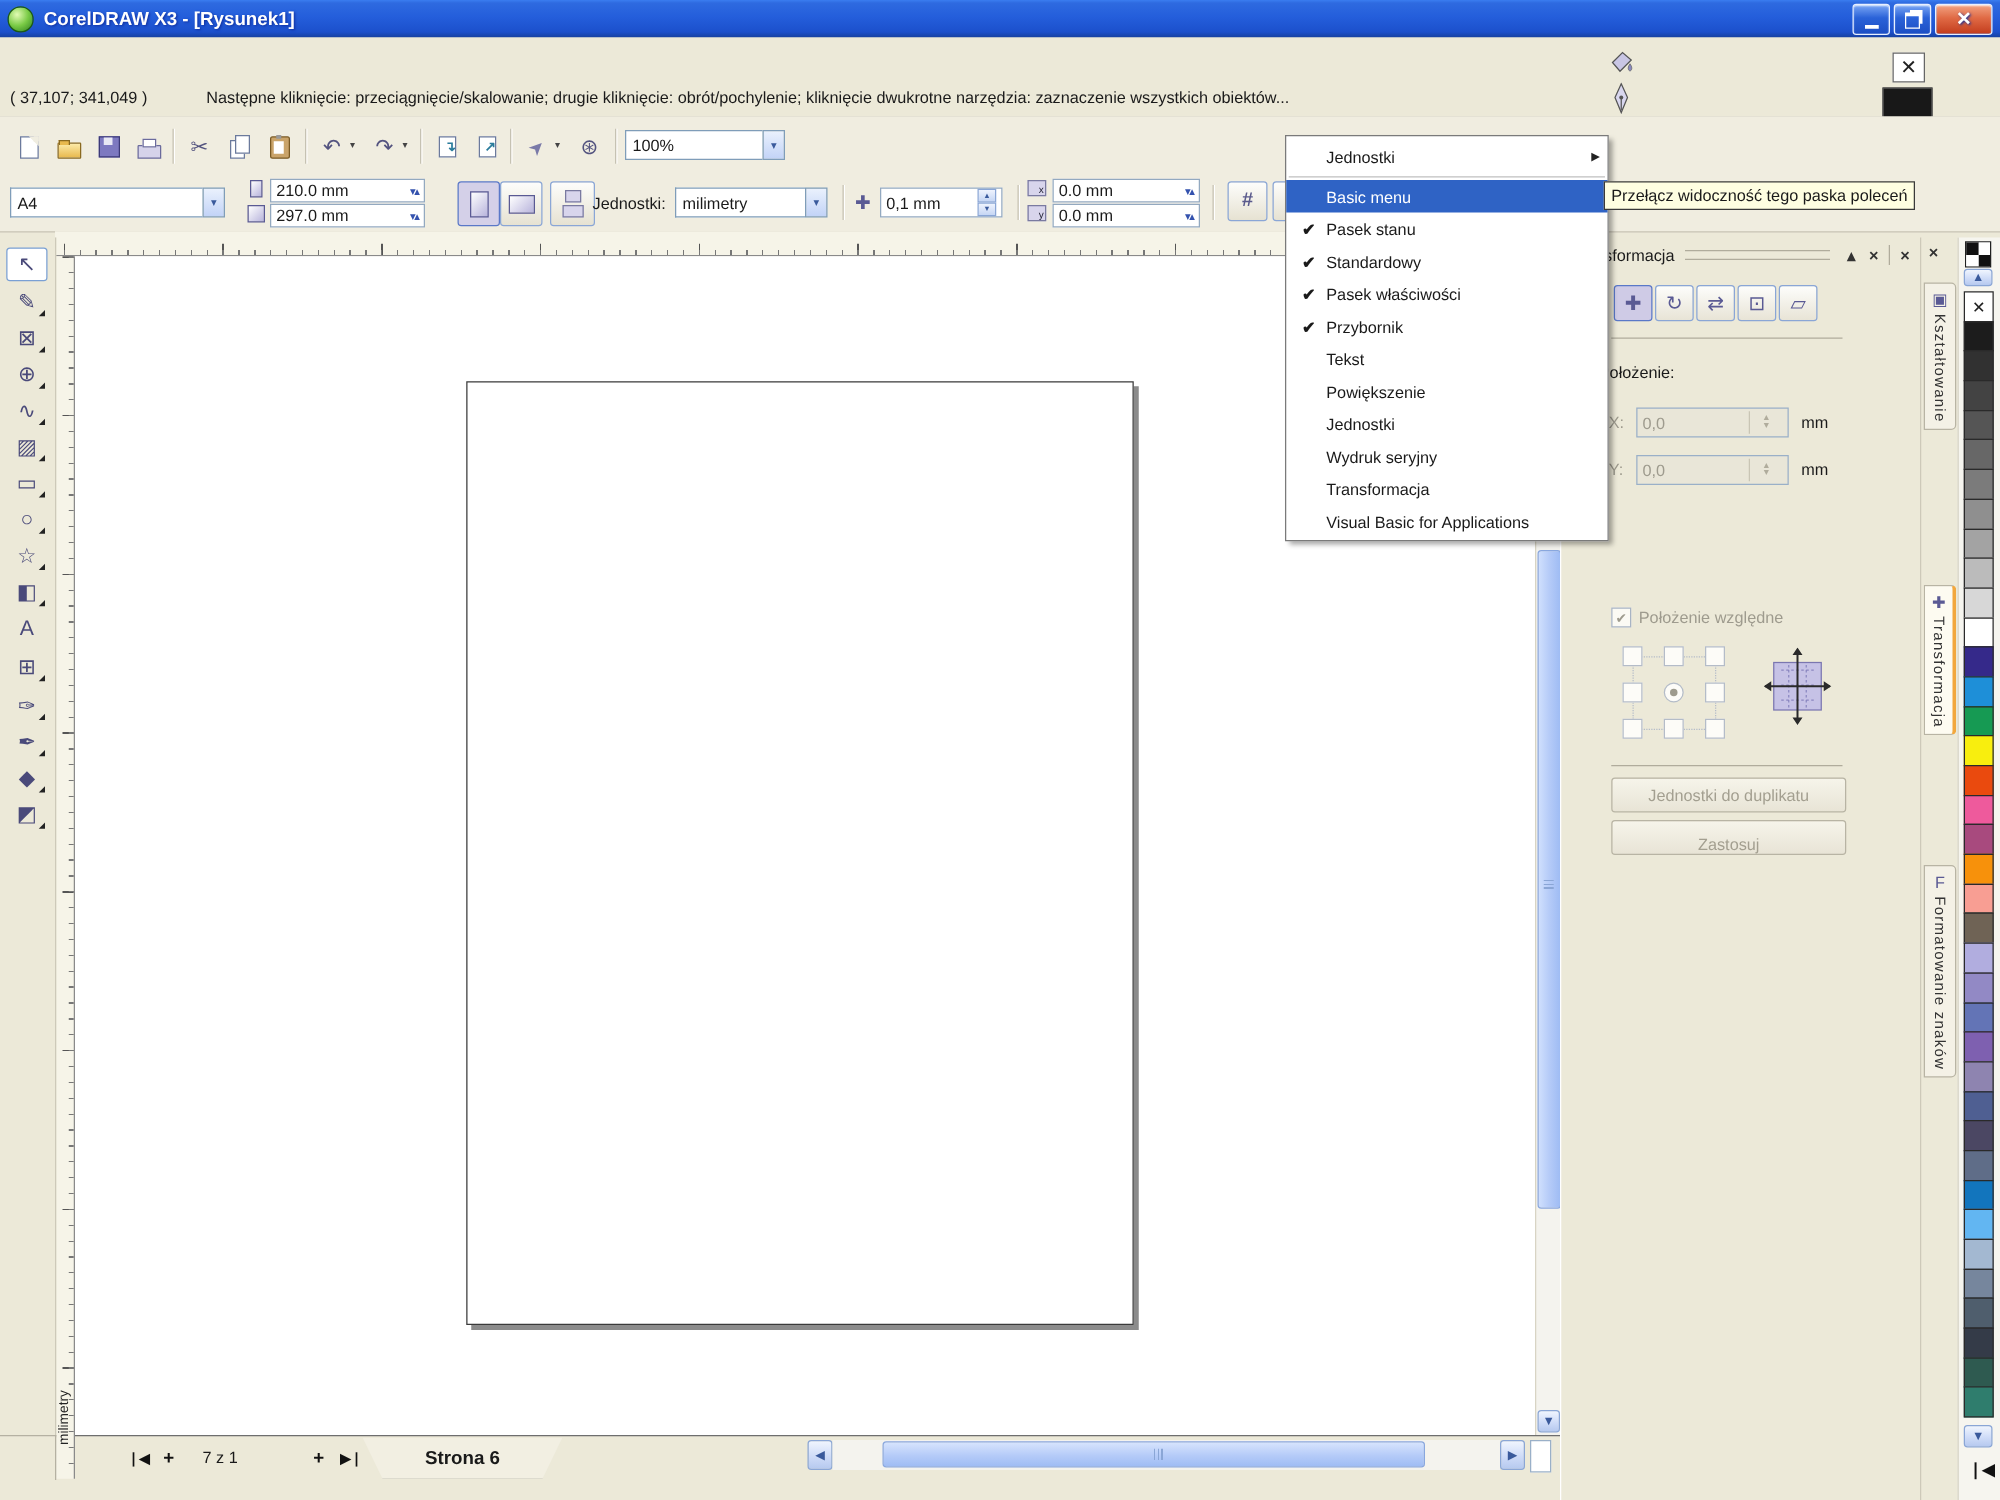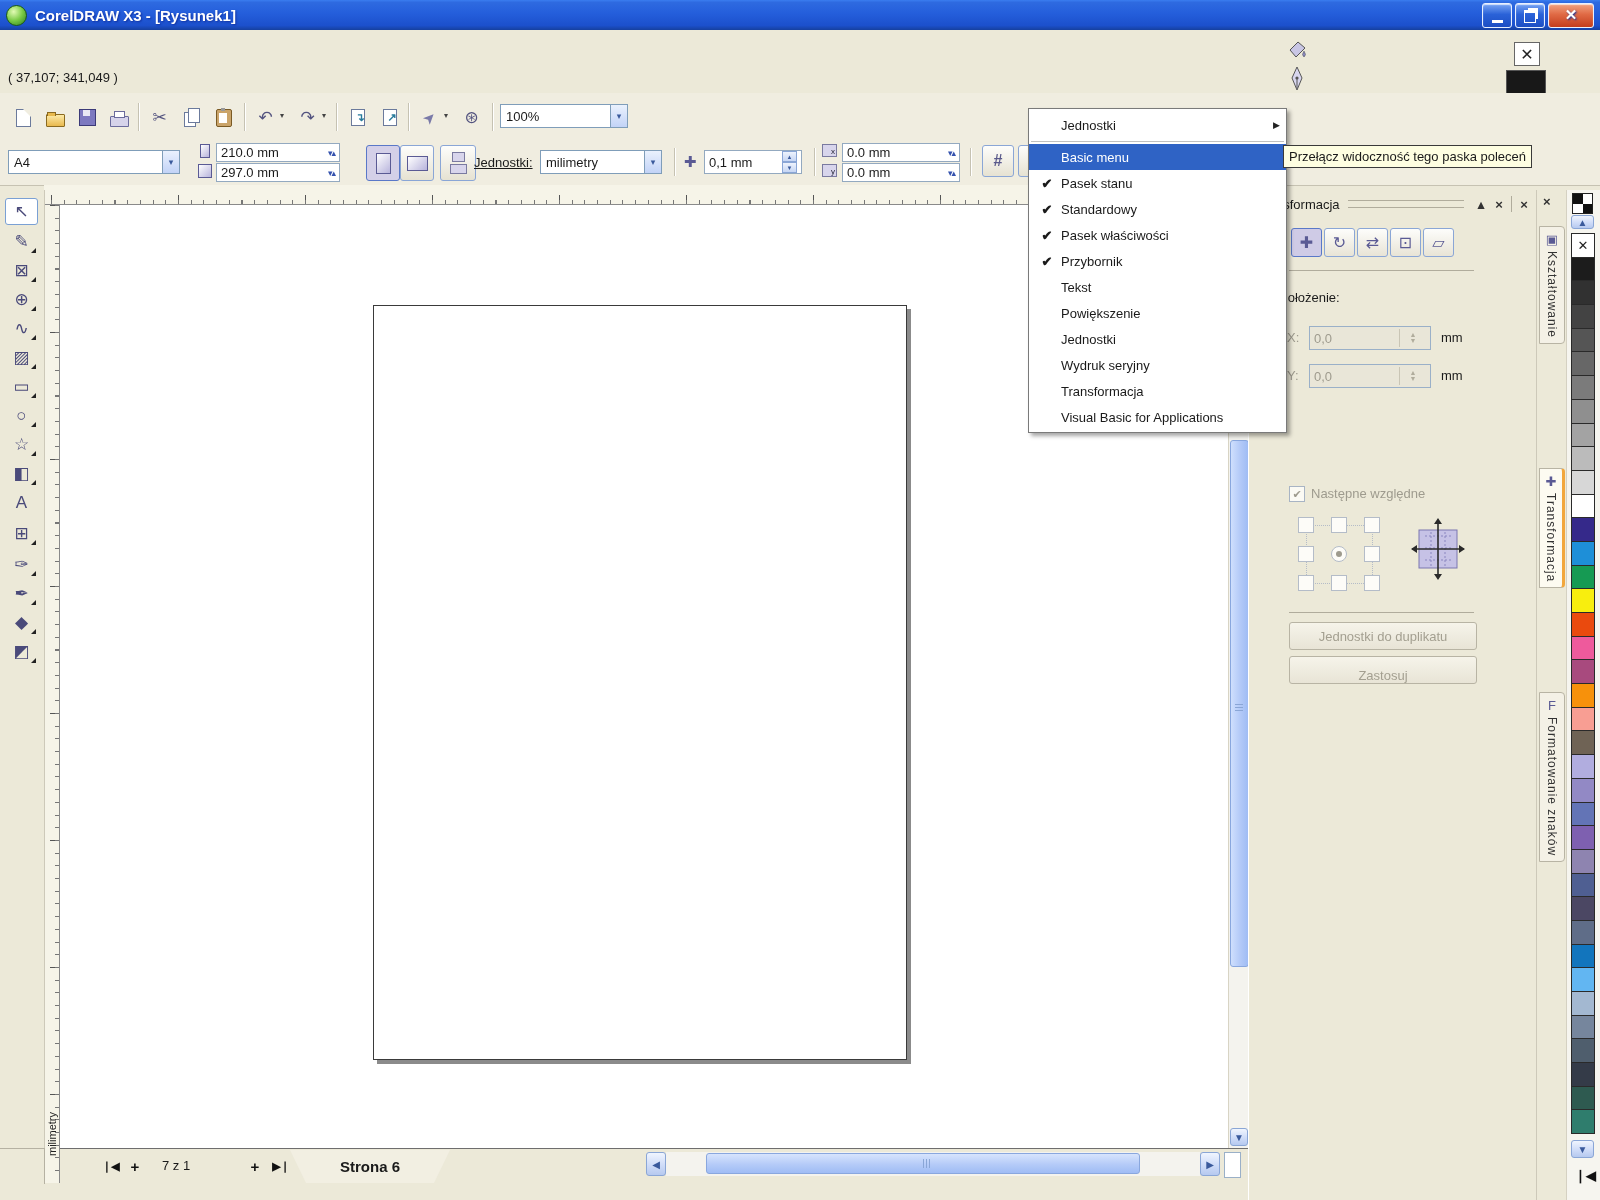--- a/index.html
+++ b/index.html
@@ -155,20 +155,21 @@
           <span class="glyph-restore"></span>
         </span>
       <span class="wbtn close">
           <span>✕</span>
         </span>
     </span>
   </div>
 
   <div class="abs statusbar">
     <span class="coords">( 37,107; 341,049 )</span>
+    <span class="hint">Następne kliknięcie: przeciągnięcie/skalowanie; drugie kliknięcie: obrót/pochylenie; kliknięcie dwukrotne narzędzia: zaznaczenie wszystkich obiektów...</span>
     <svg class="abs" style="left:1286px;top:8px;" width="22" height="22">
         <path d="M4 12 L12 4 L19 10 L10 19 Z" fill="#c9c6e4" stroke="#555"></path>
         <path d="M18 13 q3 4 0 6 q-3-2 0-6" fill="#8888c0" stroke="#555" stroke-width="0.5"></path>
       </svg>
     <svg class="abs" style="left:1288px;top:36px;" width="18" height="26">
         <path d="M9 1 L14 12 L9 24 L4 12 Z" fill="#d8d6ee" stroke="#555"></path>
         <line x1="9" y1="12" x2="9" y2="22" stroke="#555"></line>
         <circle cx="9" cy="12" r="1.6" fill="#555"></circle>
       </svg>
     <span class="noxswatch">✕</span>
@@ -251,21 +252,21 @@
     <span class="pborn pressed" style="left:366px;">
         <span class="orect" style="width:13px;height:19px;"></span>
       </span>
     <span class="pborn" style="left:400px;">
         <span class="orect" style="width:19px;height:13px;"></span>
       </span>
     <span class="pborn" style="left:440px;width:34px;display:flex;flex-direction:column;">
         <span class="minidoc"></span>
         <span class="minidoc" style="width:15px;"></span>
       </span>
-    <span class="lbl" style="left:474px;top:15px;text-decoration:underline;">Jednostki:</span>
+    <span class="lbl" style="left:474px;top:15px;">Jednostki:</span>
     <span class="combo" style="left:540px;top:10px;width:122px;">
       <span class="cfld">milimetry</span>
       <span class="cbtn">▾</span>
     </span>
     <span class="tsep" style="left:674px;top:8px;"></span>
     <span class="lbl" style="left:684px;top:13px;color:#5a5a94;font-size:15px;">✚</span>
     <span class="fld" style="left:704px;top:10px;width:98px;height:24px;">
         <span>0,1 mm</span>
         <span class="spin">
           <b>▲</b>
@@ -423,21 +424,21 @@
     <span class="lbl dis" style="left:38px;top:178px;">Y:</span>
     <span class="dfld" style="left:60px;top:174px;">
         <span>0,0</span>
         <span class="dspin">
           <span>▲</span>
           <span>▼</span>
         </span>
       </span>
     <span class="lbl dis" style="left:192px;top:178px;color:#1a1a1a;">mm</span>
     <span class="cb" style="left:40px;top:296px;">✔</span>
-    <span class="lbl dis" style="left:62px;top:296px;">Następne względne</span>
+    <span class="lbl dis" style="left:62px;top:296px;">Położenie względne</span>
 
     <span class="alat h" style="left:57px;top:335px;width:66px;"></span>
     <span class="alat h" style="left:57px;top:393px;width:66px;"></span>
     <span class="alat v" style="left:57px;top:335px;height:58px;"></span>
     <span class="alat v" style="left:123px;top:335px;height:58px;"></span>
     <span class="anchor" style="left:49px;top:327px;"></span>
     <span class="anchor" style="left:82px;top:327px;"></span>
     <span class="anchor" style="left:115px;top:327px;"></span>
     <span class="anchor" style="left:49px;top:356px;"></span>
     <span class="anchor radio" style="left:82px;top:356px;"></span>

